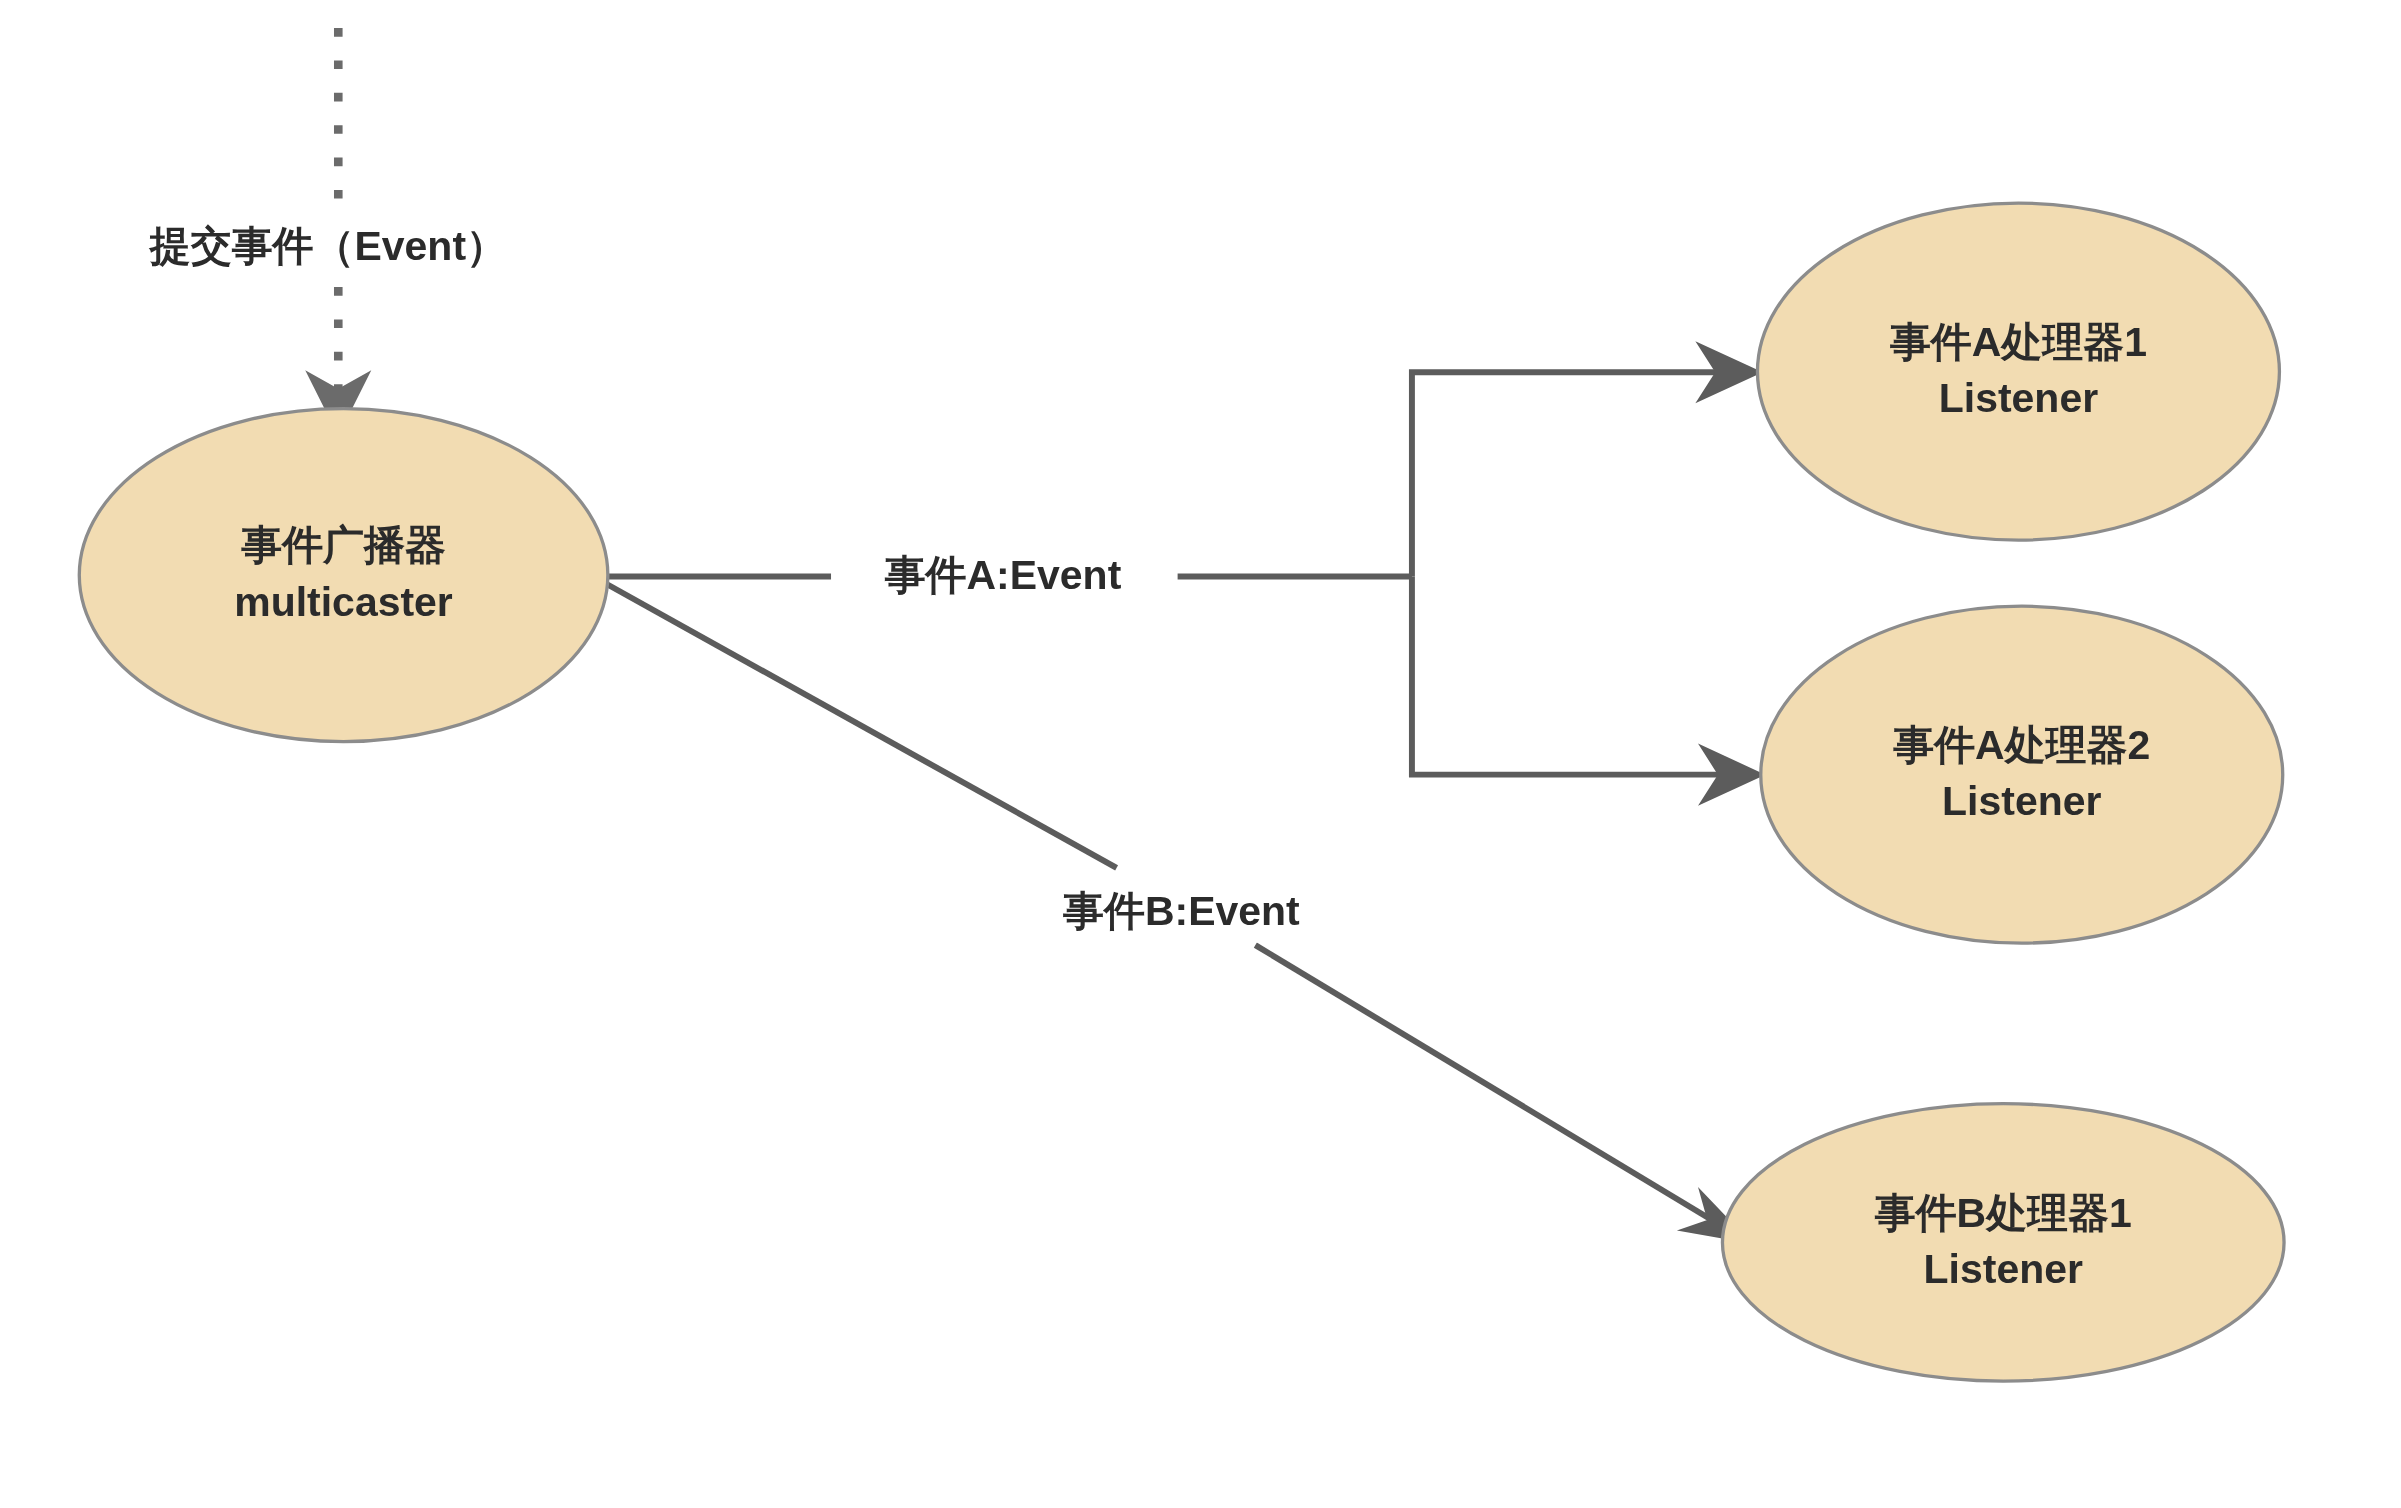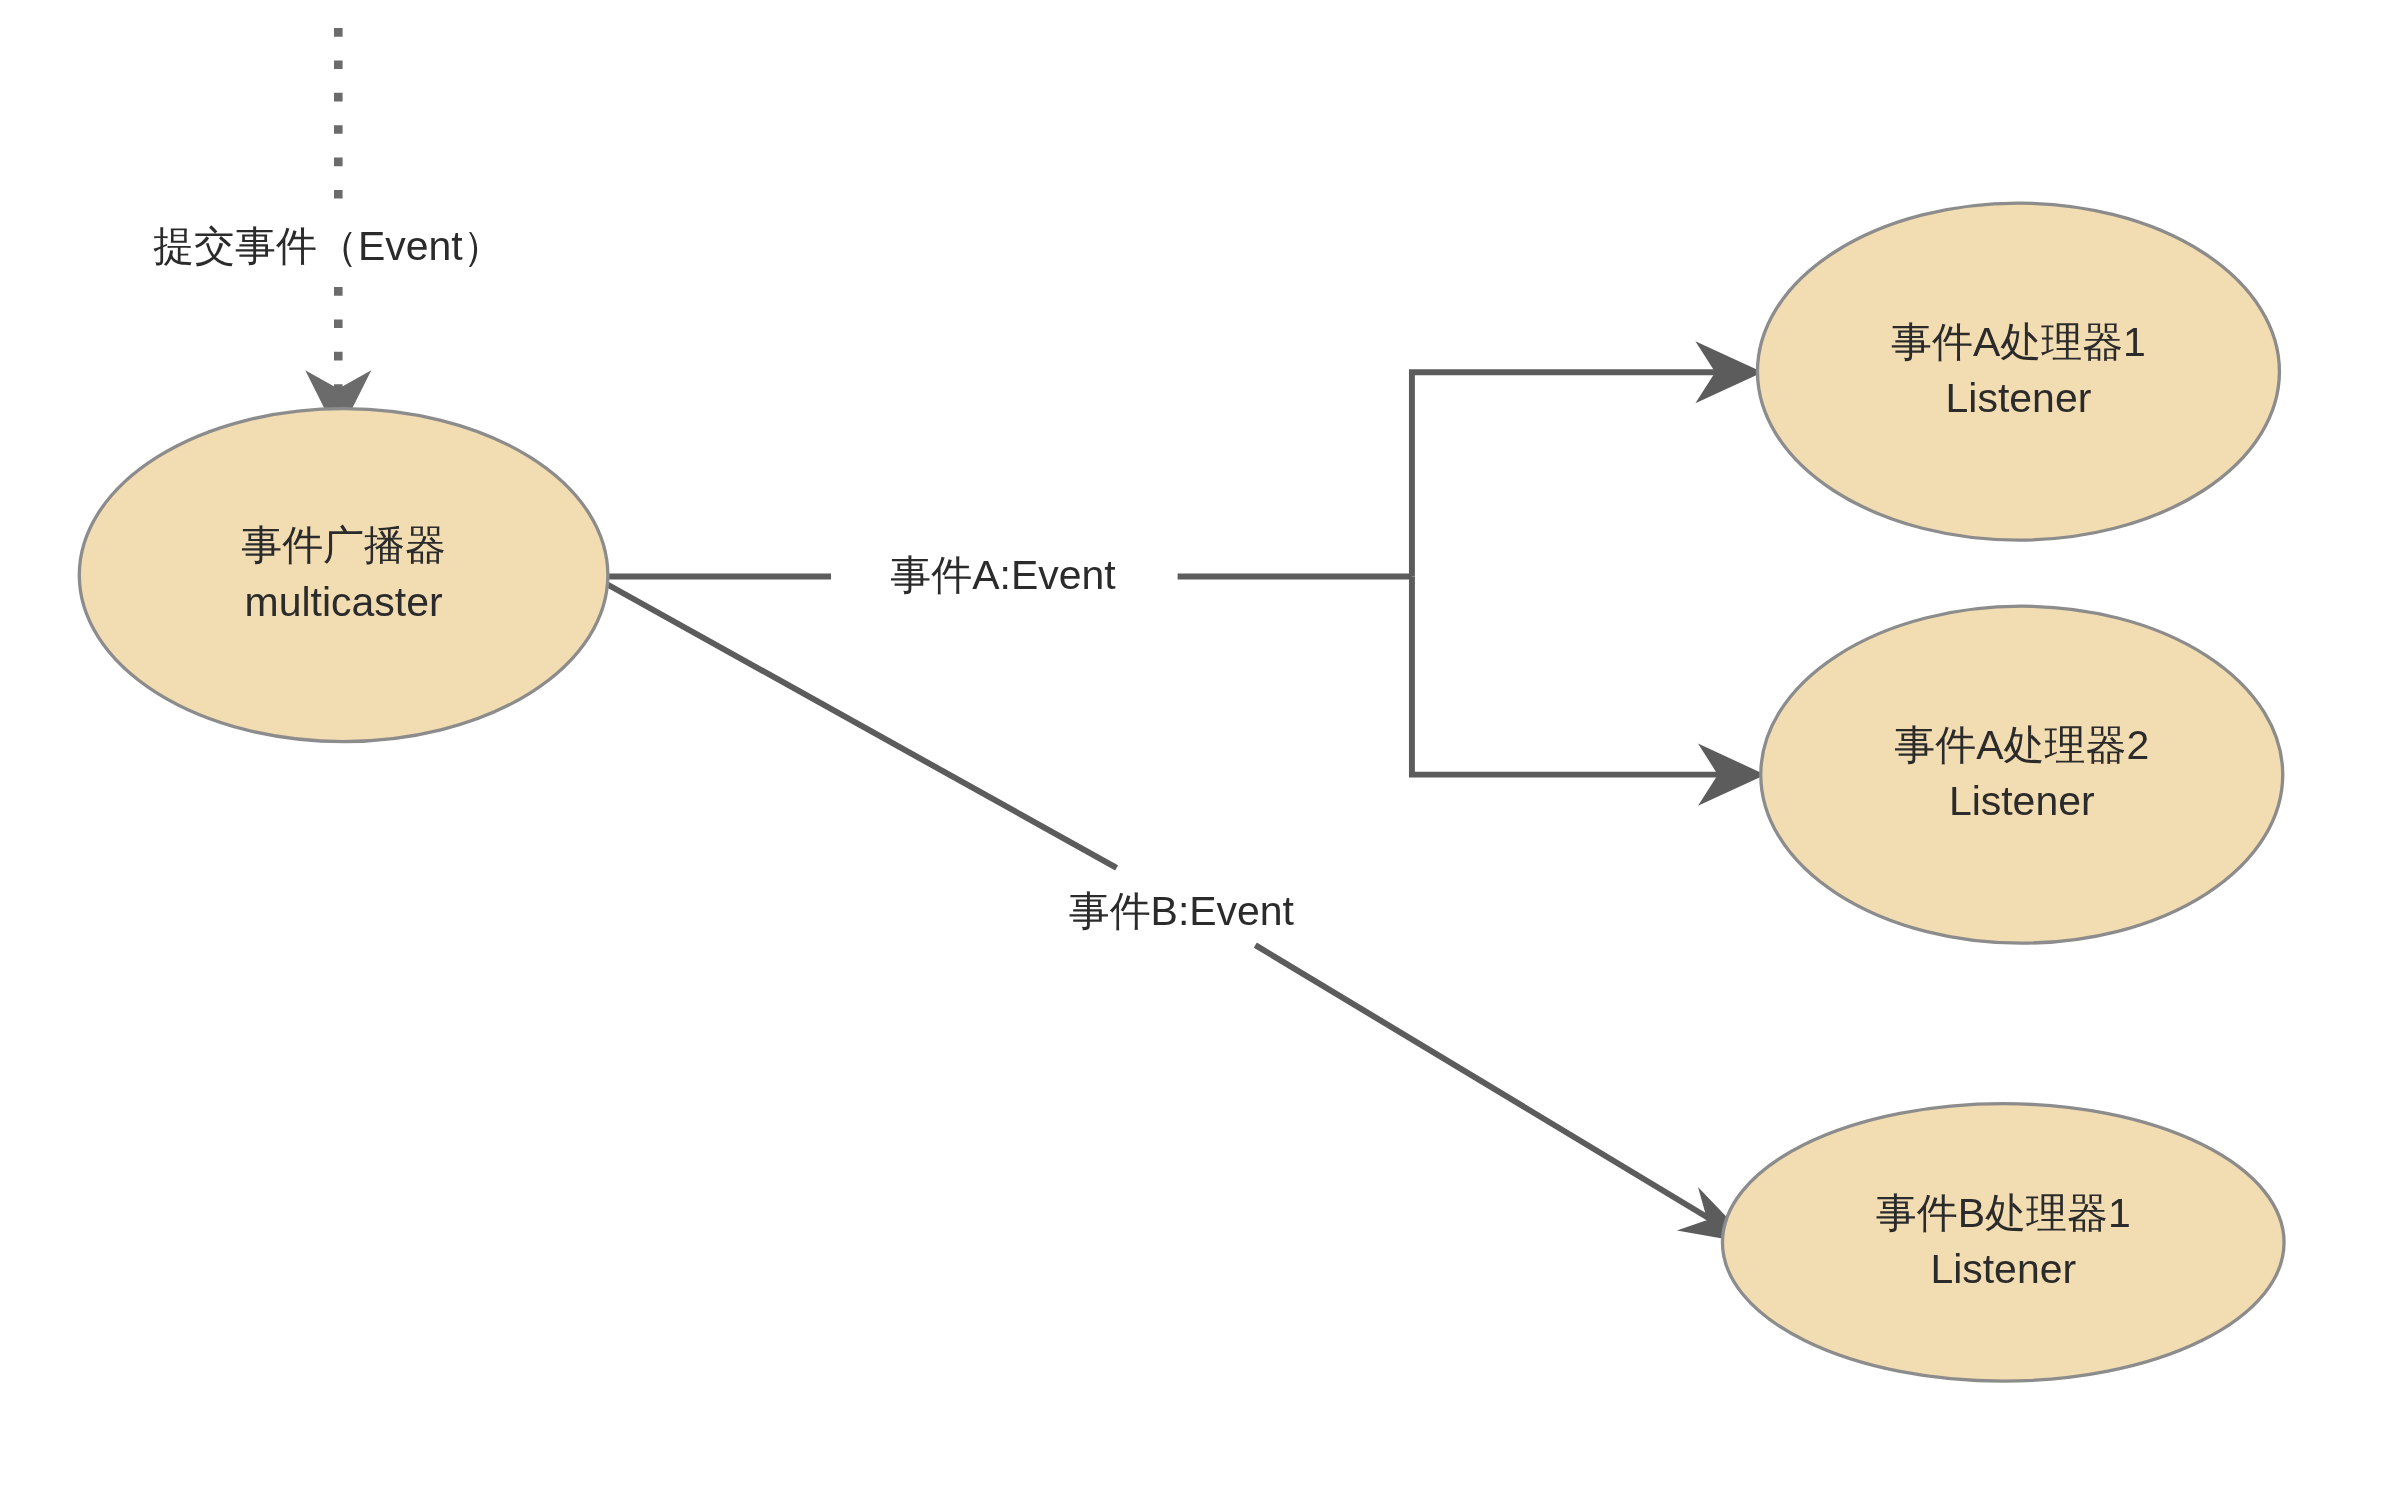--- a/index.html
+++ b/index.html
@@ -11,20 +11,21 @@
     width: 2401px;
     height: 1509px;
     overflow: hidden;
     font-family: "Liberation Sans", "DejaVu Sans", sans-serif;
   }
   #diagram-root {
     position: relative;
     width: 2401px;
     height: 1380px;
     background: #ffffff;
+    font-weight: bold;
   }
   svg#diagram-canvas {
     position: absolute;
     top: 0;
     left: 0;
     width: 2401px;
     height: 1509px;
     display: block;
   }
   .node-shape {

